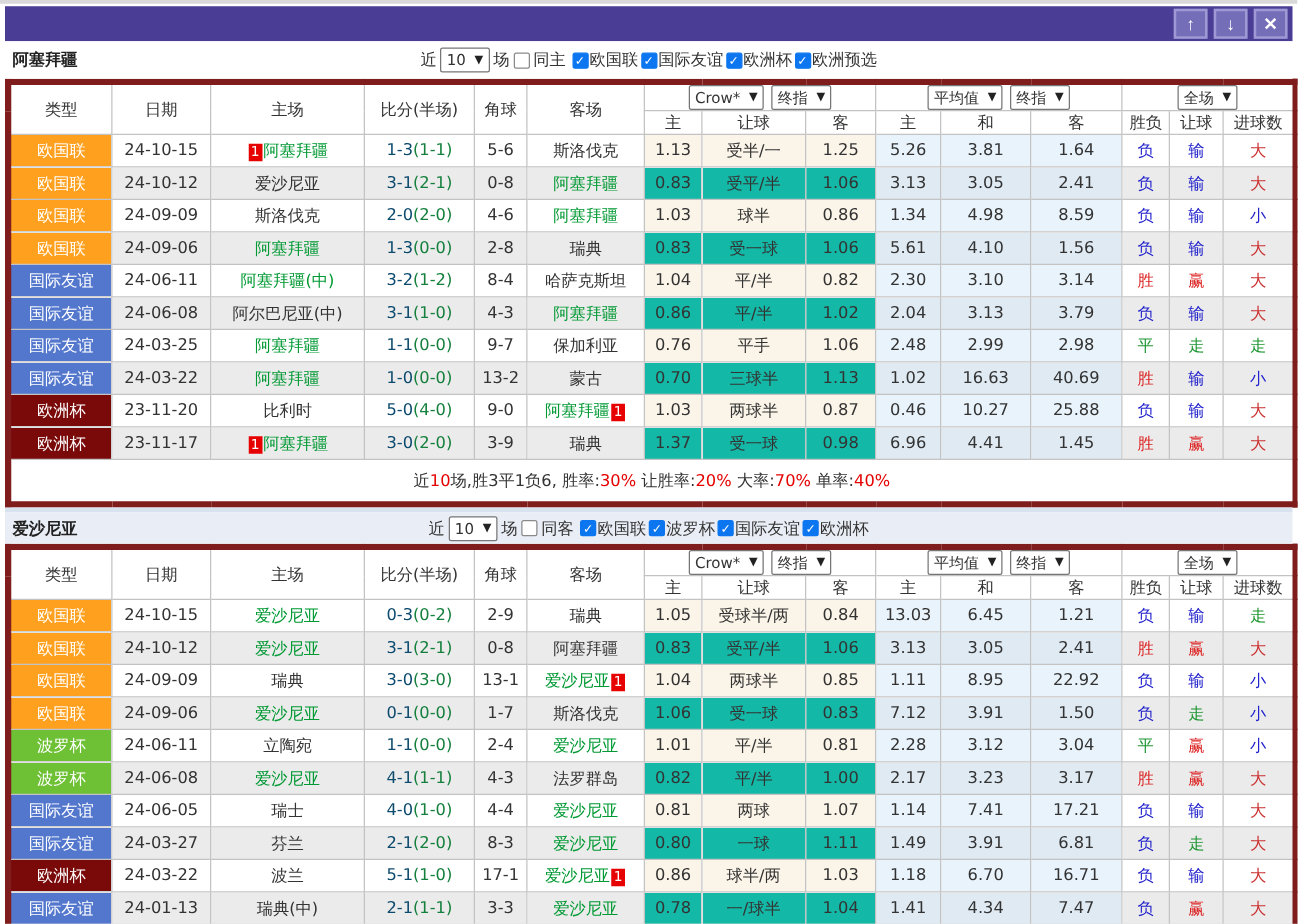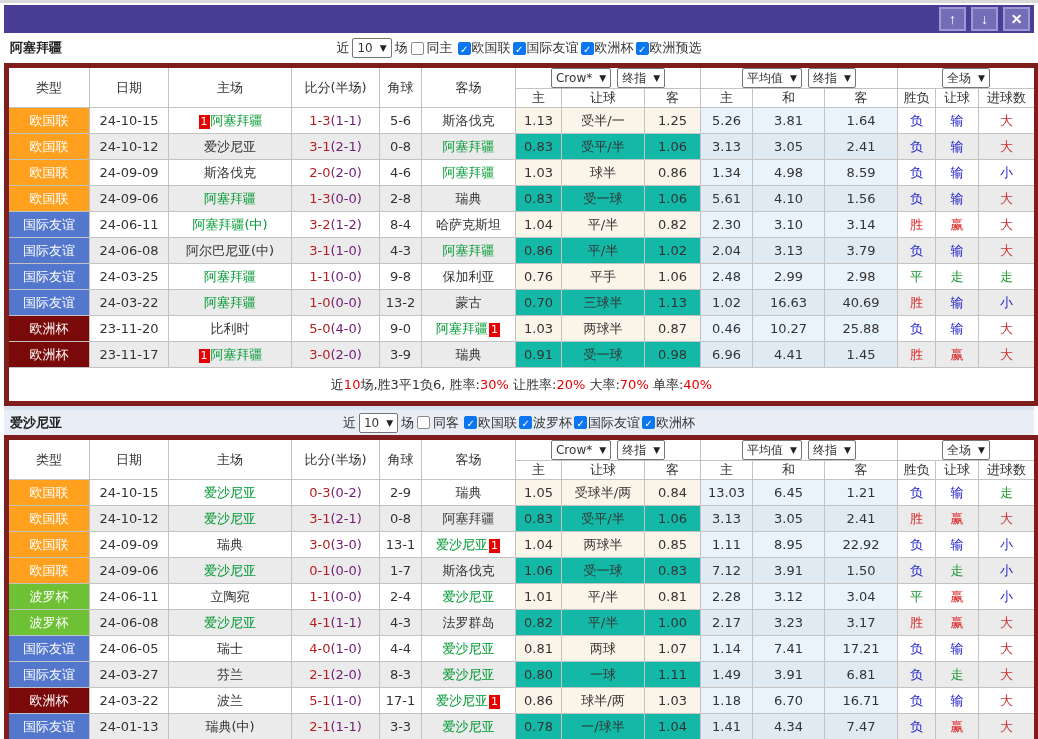--- a/index.html
+++ b/index.html
@@ -50,22 +50,22 @@
   tr.even td { background: #ebebeb; }
   td.c-odds { background: #fbf4e8; }
   tr.even td.c-odds { background: #14b8a6; }
   td.c-avg { background: #e9f3fb; }
   tr.even td.c-avg { background: #dfeaf3; }
   td.c-type { color: #fff; }
   .team { color: #333; text-align: right; }
   .team-self { color: #009933; }
   .b1 { display: inline-block; background: #e60000; color: #fff; font-size: 11px;
     line-height: 14px; padding: 0 2px; margin: 0 1px; }
-  .sc { color: #b91c1c; }
-  .half { color: #701a75; }
+  .sc { color: #0c4a6e; }
+  .half { color: #15803d; }
   td.summary { background: #fff; height: 36px; font-size: 13px; }
   td.summary .red { color: #e60000; }
   .gap { height: 4px; background: #d9e3f0; }
 </style>
 </head>
 <body>
 
 <div class="top-strip"></div>
 <div class="page">
 
@@ -276,21 +276,21 @@
           <td class="c-avg">3.79</td>
           <td style="color: rgb(34, 34, 204);">负</td>
           <td style="color: rgb(34, 34, 204);">输</td>
           <td style="color: rgb(204, 51, 51);">大</td>
         </tr>
         <tr class="odd">
           <td class="c-type" style="background: rgb(83, 119, 205);">国际友谊</td>
           <td>24-03-25</td>
           <td><span class="team-self">阿塞拜疆</span></td>
           <td><span class="sc">1-1</span><span class="half">(0-0)</span></td>
-          <td>9-8</td>
+          <td>9-7</td>
           <td><span class="team">保加利亚</span></td>
           <td class="c-odds">0.76</td>
           <td class="c-odds">平手</td>
           <td class="c-odds">1.06</td>
           <td class="c-avg">2.48</td>
           <td class="c-avg">2.99</td>
           <td class="c-avg">2.98</td>
           <td style="color: rgb(31, 150, 50);">平</td>
           <td style="color: rgb(31, 150, 50);">走</td>
           <td style="color: rgb(31, 150, 50);">走</td>
@@ -329,21 +329,21 @@
           <td style="color: rgb(34, 34, 204);">输</td>
           <td style="color: rgb(204, 51, 51);">大</td>
         </tr>
         <tr class="even">
           <td class="c-type" style="background: rgb(122, 10, 10);">欧洲杯</td>
           <td>23-11-17</td>
           <td><span class="b1">1</span><span class="team-self">阿塞拜疆</span></td>
           <td><span class="sc">3-0</span><span class="half">(2-0)</span></td>
           <td>3-9</td>
           <td><span class="team">瑞典</span></td>
-          <td class="c-odds">0.91</td>
+          <td class="c-odds">1.37</td>
           <td class="c-odds">受一球</td>
           <td class="c-odds">0.98</td>
           <td class="c-avg">6.96</td>
           <td class="c-avg">4.41</td>
           <td class="c-avg">1.45</td>
           <td style="color: rgb(221, 34, 34);">胜</td>
           <td style="color: rgb(221, 34, 34);">赢</td>
           <td style="color: rgb(204, 51, 51);">大</td>
         </tr>
         <tr>

